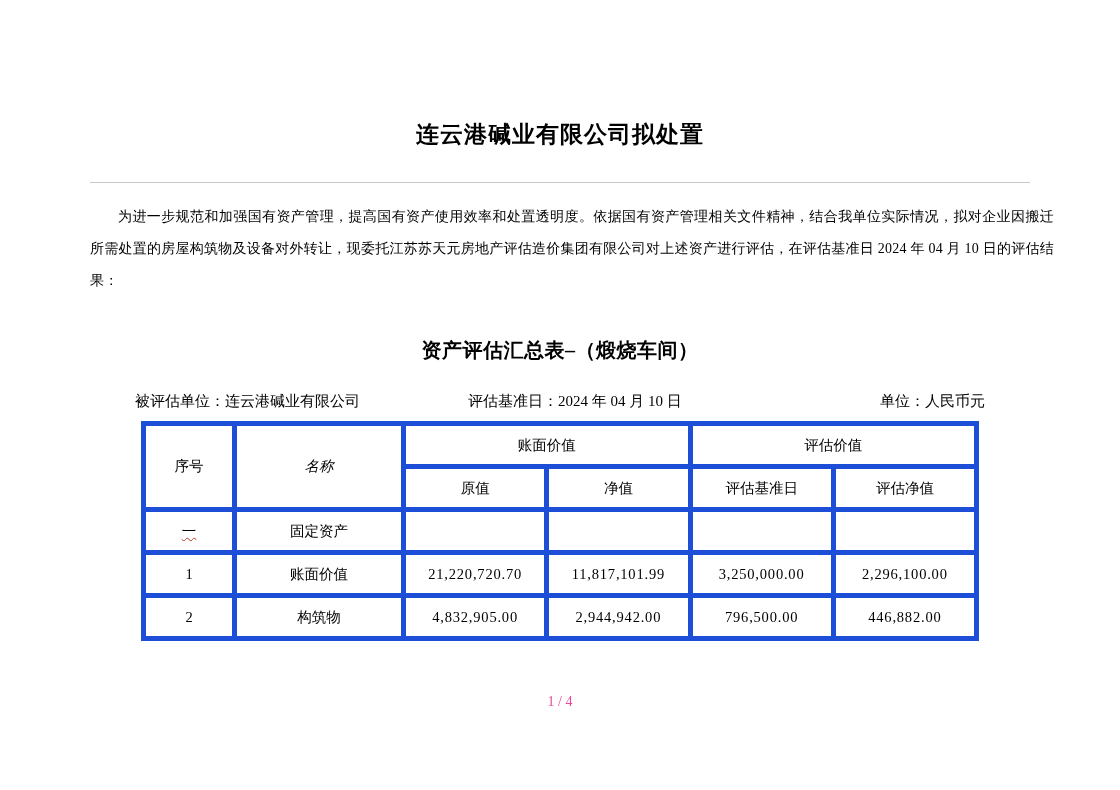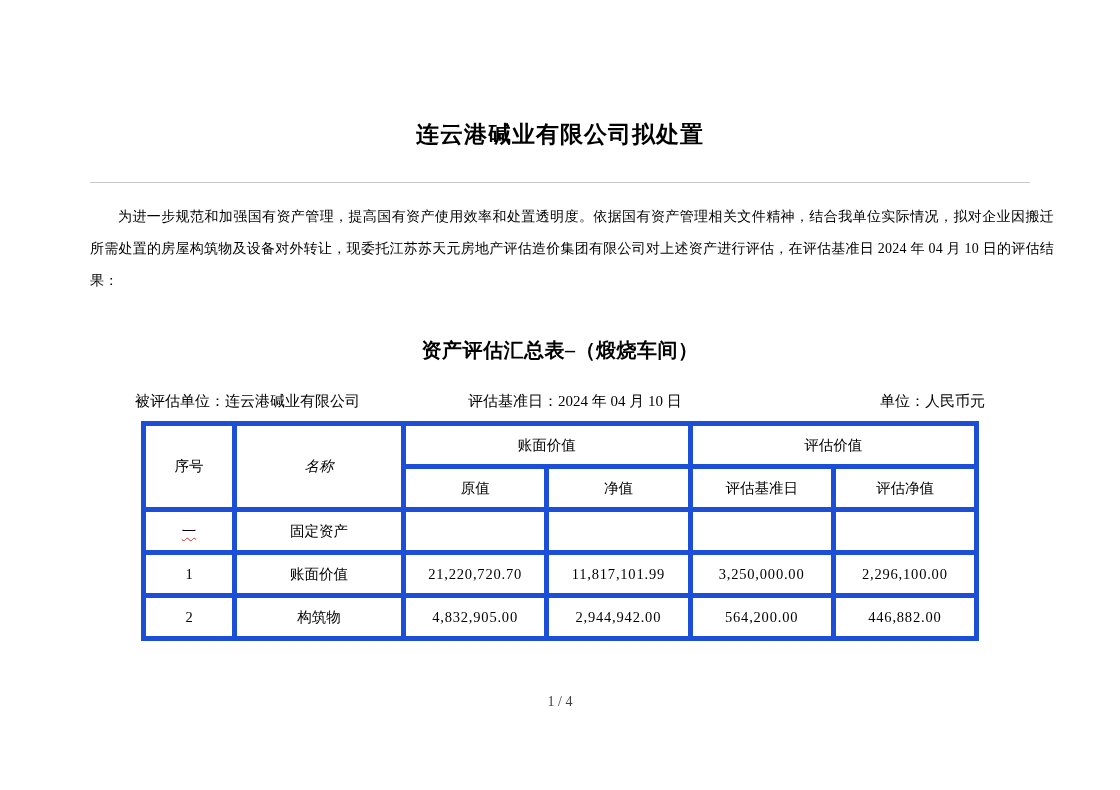--- a/index.html
+++ b/index.html
@@ -92,21 +92,21 @@
     text-decoration-color: #c0392b;
     text-decoration-style: wavy;
     text-decoration-thickness: 1px;
   }
   .page-number {
     position: absolute;
     left: 0; right: 0;
     top: 694px;
     text-align: center;
     font-size: 14px;
-    color: #404040;
+    color: #ec4899;
   }
   .col-no { width: 70px; }
   .col-name { width: 148px; font-style: italic; }
   .col-val { width: 155px; }
 </style>
 </head>
 <body>
 
 <div class="page">
 
@@ -156,21 +156,21 @@
         <td class="num">21,220,720.70</td>
         <td class="num">11,817,101.99</td>
         <td class="num">3,250,000.00</td>
         <td class="num">2,296,100.00</td>
       </tr>
       <tr>
         <td>2</td>
         <td>构筑物</td>
         <td class="num">4,832,905.00</td>
         <td class="num">2,944,942.00</td>
-        <td class="num">564,200.00</td>
+        <td class="num">796,500.00</td>
         <td class="num">446,882.00</td>
       </tr>
     </tbody>
   </table>
 
   <div class="page-number">1 / 4</div>
 
 </div>
 
 </body></html>

